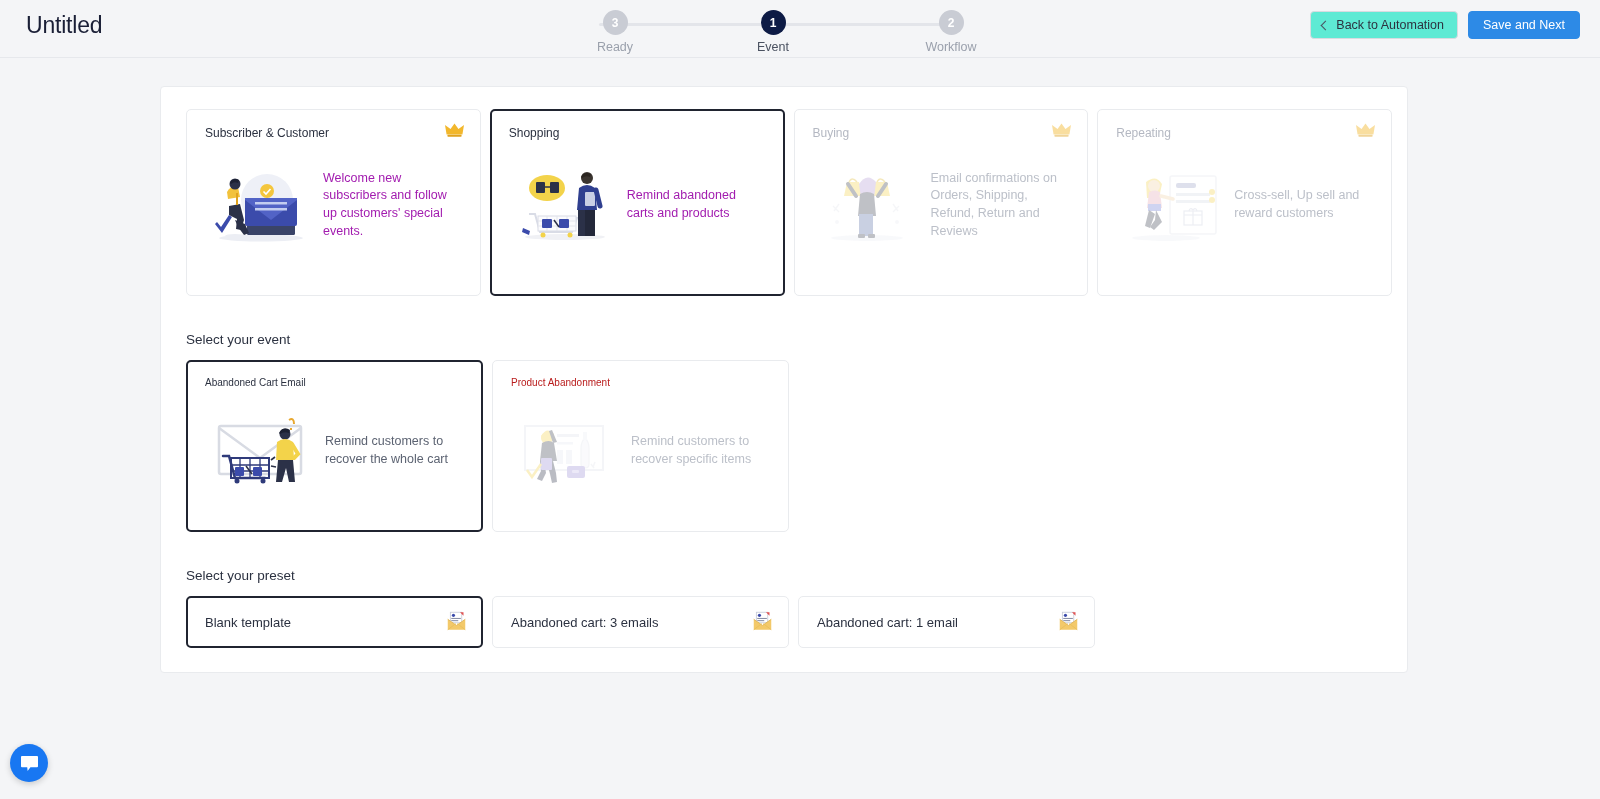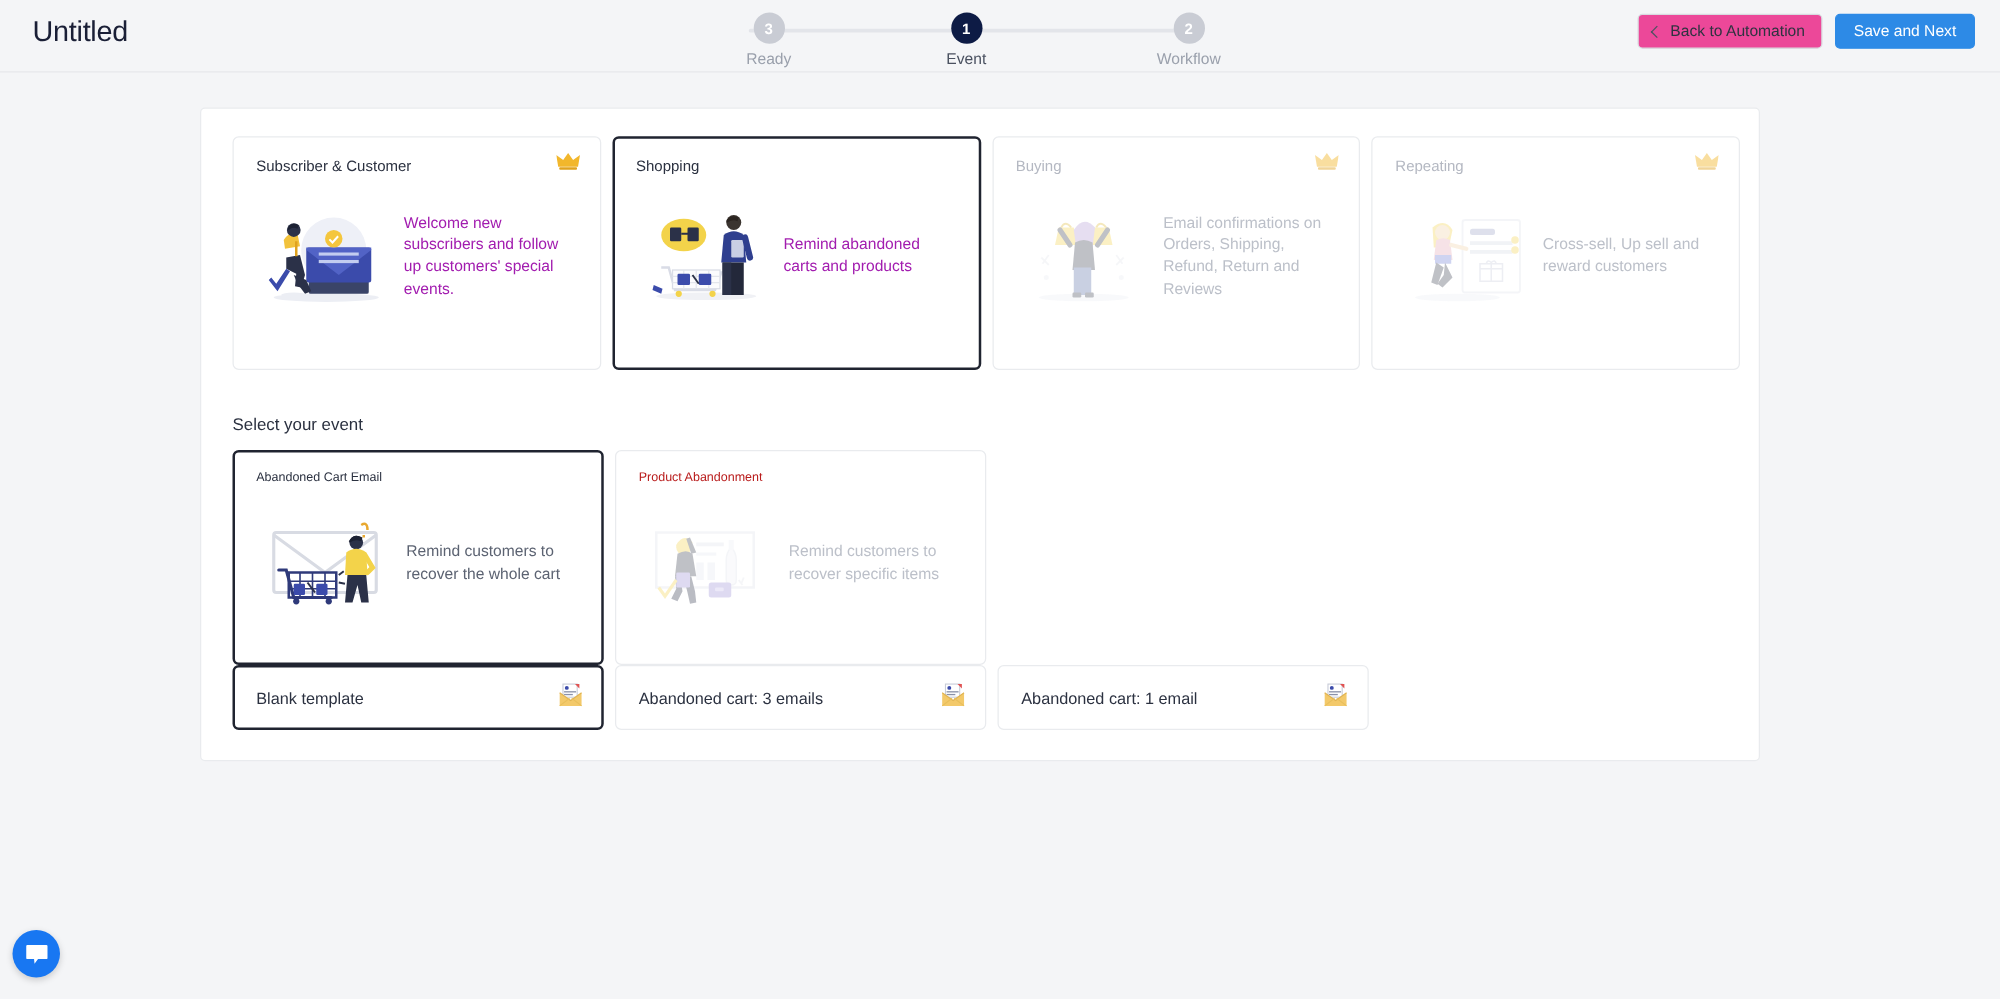--- a/index.html
+++ b/index.html
@@ -84,21 +84,21 @@
     border-radius: 4px;
     font-size: 12.5px;
     display: inline-flex;
     align-items: center;
     justify-content: center;
     cursor: pointer;
     white-space: nowrap;
     user-select: none;
   }
   .btn-secondary {
-    background: #ec4899;
+    background: #5eead4;
     border: 1px solid #d8dbe0;
     color: #2d3340;
     padding: 0 13px 0 9px;
     gap: 7px;
   }
   .btn-primary {
     background: #2d8ae6;
     border: 1px solid #2d8ae6;
     color: #ffffff;
     padding: 0 14px;
@@ -448,20 +448,21 @@
             <rect x="61" y="58" width="7" height="3" rx="1" fill="#c5bdea"></rect>
             <path d="M16 58 l5 7 l9 -13" fill="none" stroke="#f3d34a" stroke-width="2.5"></path>
             <path d="M80 52 l3 4 M84 50 l-2 5" stroke="#e3e5ec" stroke-width="1.5"></path>
           </svg>
         </div>
         <div class="ecard-desc">Remind customers to recover specific items</div>
       </div>
     </div>
   </div>
 
+  <div class="section-title second">Select your preset</div>
   <div class="row">
 
     <div class="pcard selected">
       <span class="pcard-label">Blank template</span>
       <span class="pcard-icon">
         <svg width="21" height="20" viewBox="0 0 24 22">
           <rect x="5" y="1" width="13" height="12" fill="#ffffff" stroke="#c8ccd8" stroke-width="1"></rect>
           <circle cx="8.5" cy="4.5" r="1.8" fill="#3b4bab"></circle>
           <rect x="6" y="7.5" width="11" height="1.2" fill="#8a91a8"></rect>
           <rect x="6" y="10" width="8" height="1.2" fill="#8a91a8"></rect>

